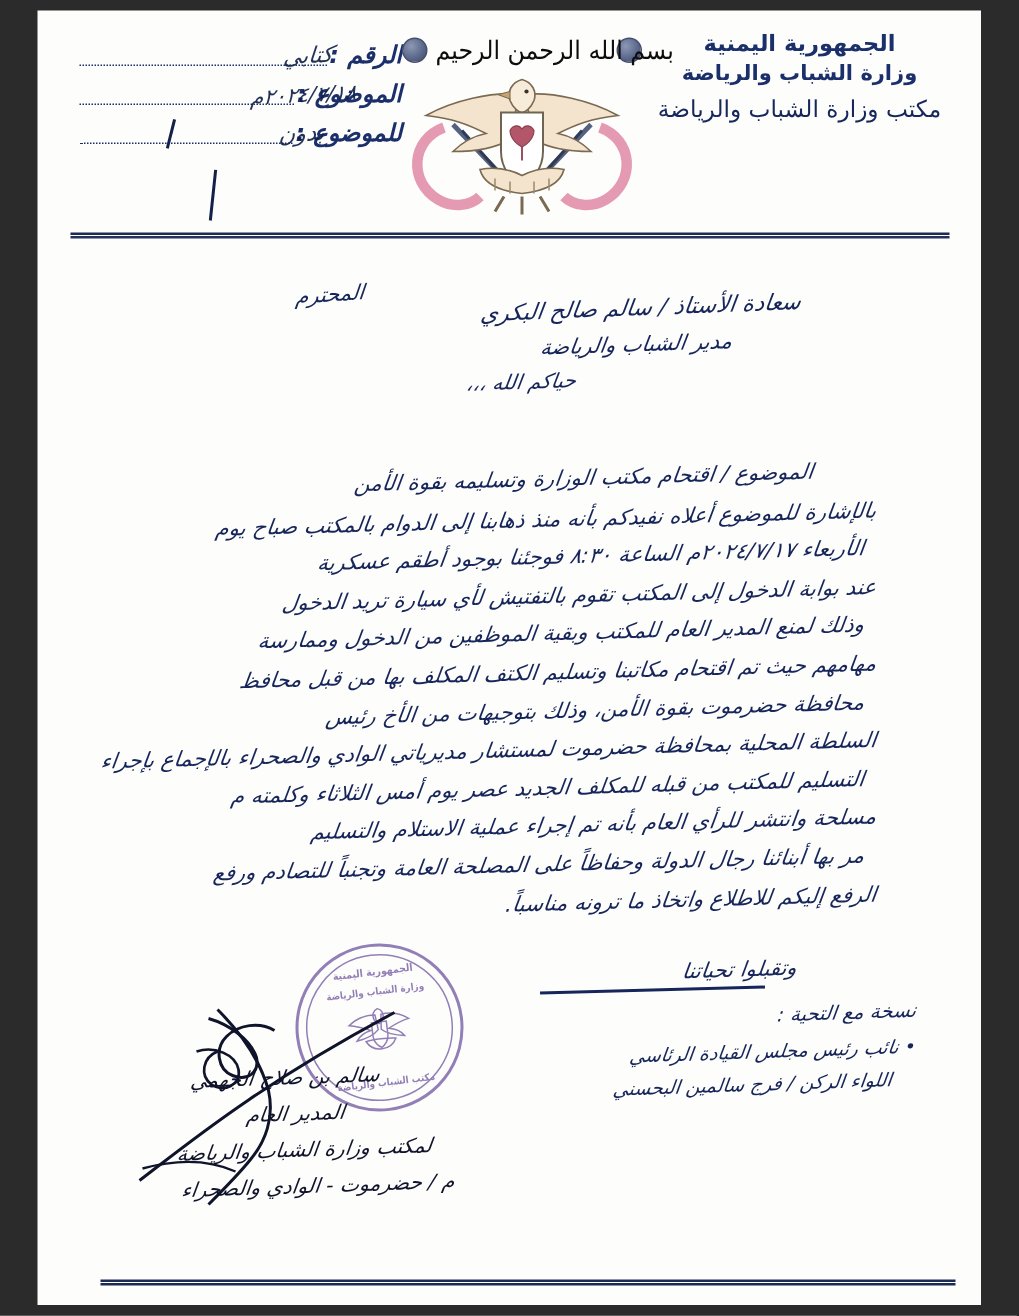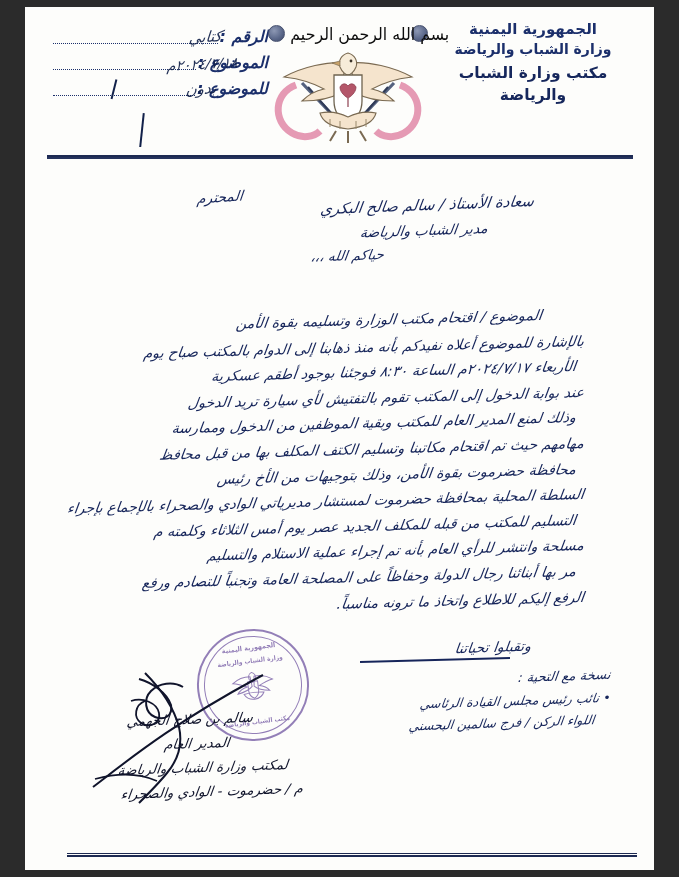--- a/index.html
+++ b/index.html
@@ -90,21 +90,21 @@
   .dot.right{left:143px;}
 
   
   .ministry{
     position:absolute;left:408px;top:12px;width:200px;
     text-align:center;color:#1b2f6b;
     direction:rtl;
   }
   .ministry .l1{font-size:15px;line-height:20px;font-weight:bold;letter-spacing:-.3px;}
   .ministry .l2{font-size:14px;line-height:20px;font-weight:bold;letter-spacing:-.4px;}
-  .ministry .l3{font-size:15.5px;line-height:22px;font-weight:bold;color:#16275c;margin-top:3px;}
+  .ministry .l3{font-size:15.5px;line-height:22px;font-weight:normal;color:#16275c;margin-top:3px;}
   .ministry .l4{font-size:9.5px;line-height:14px;font-weight:bold;color:#1b2f6b;}
 
   .rule-top{
     position:absolute;left:22px;top:148px;width:586px;height:4px;
     background:linear-gradient(#1d2a52 0 1.6px,#fdfdfb 1.6px 2.4px,#24325c 2.4px 4px);
   }
   .rule-bottom{
     position:absolute;left:42px;top:846px;width:570px;height:4px;
     background:linear-gradient(#1d2a52 0 1.4px,#fdfdfb 1.4px 2.2px,#1d2a52 2.2px 3.6px);
   }

